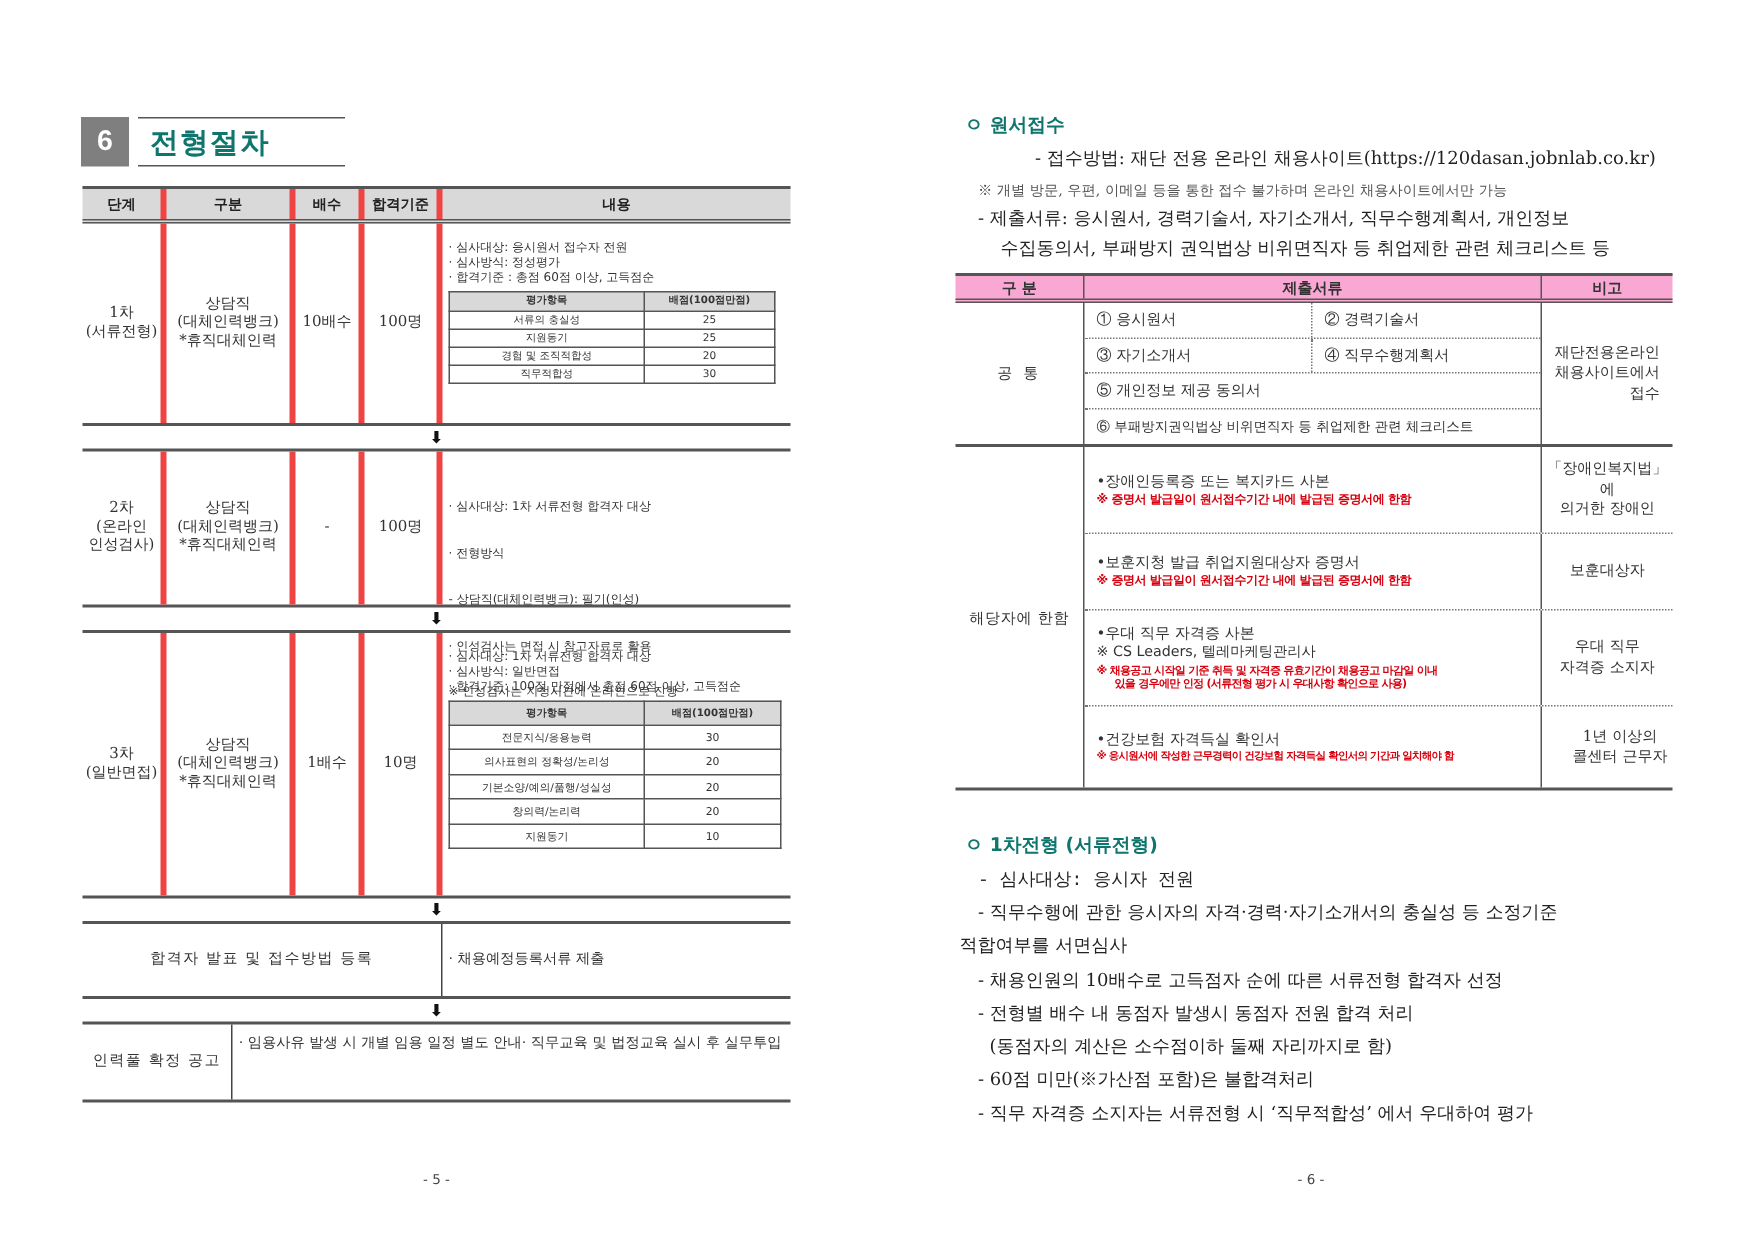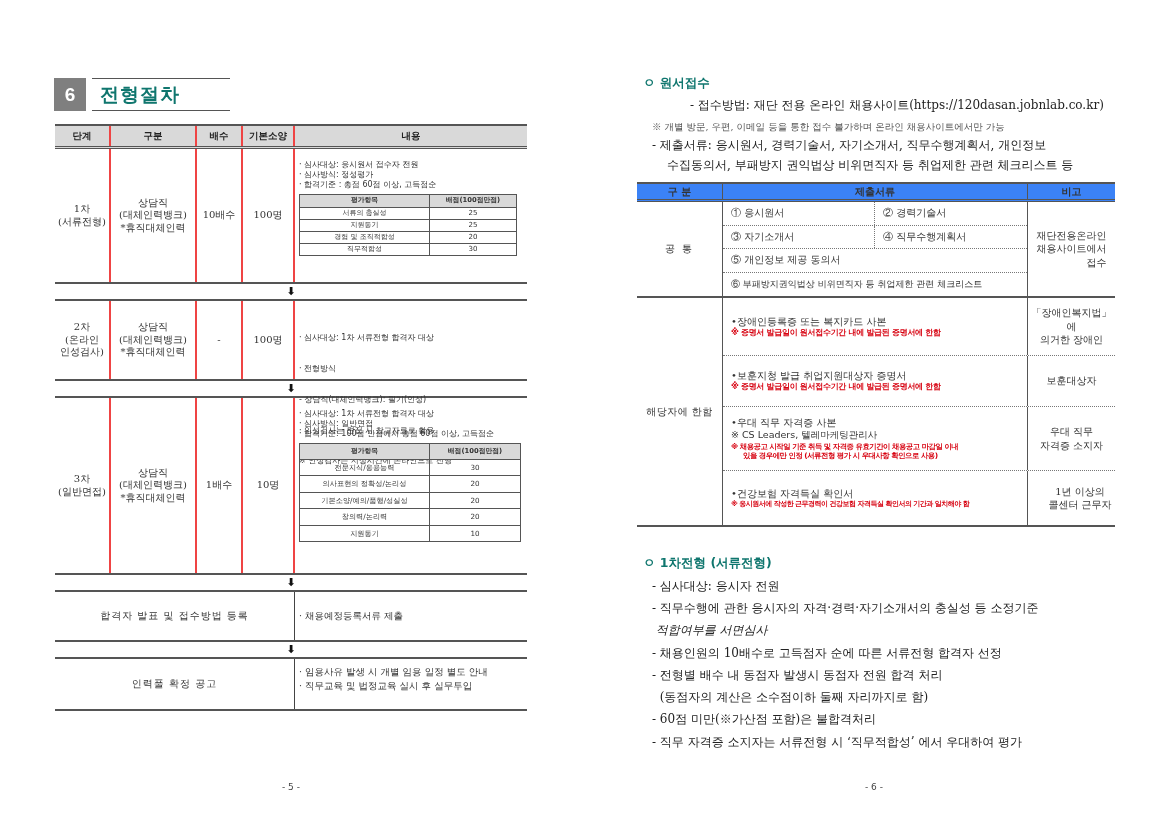--- a/index.html
+++ b/index.html
@@ -17,21 +17,21 @@
   .sec-head { position: absolute; left: 54px; top: 78px; height: 33px; width: 176px; display: flex; align-items: stretch; }
   .sec-num { width: 32px; height: 33px; background: #7f7f7f; color: #fff; font-weight: bold; font-size: 19px; font-family: "Liberation Sans", sans-serif; display: flex; align-items: center; justify-content: center; }
   .sec-title-wrap { position: relative; margin-left: 6px; flex: 1; border-top: 1px solid #555; border-bottom: 1px solid #555; display: flex; align-items: center; padding-left: 8px; }
   .sec-title { font-size: 19px; font-weight: bold; color: #0f766e; letter-spacing: 1px; }
 
   
   .ptable { position: absolute; left: 55px; top: 124px; width: 472px; font-size: 9.5px; }
   .prow { display: flex; position: relative; }
   .phead { background: #d9d9d9; border-top: 2px solid #555; border-bottom: 3px double #555; height: 25px; }
   .phead .c { display: flex; align-items: center; justify-content: center; font-weight: bold; font-size: 9.5px; color: #222; }
-  .c { border-right: 2px solid #ef4444; }
+  .c { border-right: 4px solid #ef4444; }
   .c:last-child { border-right: none; }
   .w1 { width: 56px; } .w2 { width: 86px; } .w3 { width: 46px; } .w4 { width: 52px; } .w5 { flex: 1; }
   .pstage { border-bottom: 2px solid #555; }
   .pstage .c.mid { display: flex; align-items: center; justify-content: center; text-align: center; line-height: 1.25; font-family: "DejaVu Serif", serif; font-size: 10px; color: #333; }
   .content { padding: 6px 6px 6px 4px; font-size: 8px; color: #333; line-height: 1.28; }
   .content .ln { white-space: nowrap; }
   .arrow { height: 17px; display: flex; align-items: center; justify-content: center; font-size: 11px; color: #111; border-bottom: 2px solid #555; font-weight: bold; }
 
   .itable { margin-top: 3px; width: 218px; border-collapse: collapse; font-size: 7px; color: #333; }
   .itable th { background: #d9d9d9; font-weight: bold; border: 1px solid #555; height: 13px; padding: 0 2px; font-size: 6.8px; }
@@ -44,21 +44,21 @@
   .wide .c.mid { font-family: "DejaVu Serif", serif; font-size: 10px; color: #333; display: flex; align-items: center; justify-content: center; }
   .wide .lbl { width: 240px; border-right: 1px solid #444; letter-spacing: 1px; }
 
   
   .bullet-h { position: absolute; font-weight: bold; font-size: 12.5px; color: #0f766e; font-family: "DejaVu Sans", sans-serif; }
   .r-line { position: absolute; font-family: "DejaVu Serif", serif; font-size: 12px; color: #222; white-space: nowrap; }
   .r-note { position: absolute; font-family: "DejaVu Serif", serif; font-size: 9.5px; color: #555; white-space: nowrap; }
 
   .dtable { position: absolute; left: 637px; top: 182px; width: 478px; font-family: "DejaVu Serif", serif; font-size: 10px; color: #333; }
   .drow { display: flex; }
-  .dhead { background: #3b82f6; border-top: 2px solid #555; border-bottom: 3px double #555; height: 20px; }
+  .dhead { background: #f9a8d4; border-top: 2px solid #555; border-bottom: 3px double #555; height: 20px; }
   .dhead > div { display: flex; align-items: center; justify-content: center; font-weight: bold; }
   .dc1 { width: 86px; border-right: 1px solid #555; }
   .dc2 { width: 305px; border-right: 1px solid #555; }
   .dc3 { flex: 1; }
   .dblock { display: flex; border-bottom: 2px solid #555; }
   .dblock .lab { width: 86px; border-right: 1px solid #555; display: flex; align-items: center; justify-content: center; letter-spacing: 2px; }
   .dblock .docs { width: 305px; border-right: 1px solid #555; }
   .dblock .note { flex: 1; display: flex; align-items: center; justify-content: center; text-align: right; line-height: 1.35; font-size: 10px; }
   .dline { display: flex; height: 23.5px; border-bottom: 1px dotted #777; }
   .dline:last-child { border-bottom: none; }
@@ -85,21 +85,21 @@
     <div class="sec-title-wrap">
       <span class="sec-title">전형절차</span>
     </div>
   </div>
 
   <div class="ptable">
     <div class="prow phead">
       <div class="c w1">단계</div>
       <div class="c w2">구분</div>
       <div class="c w3">배수</div>
-      <div class="c w4">기본소양</div>
+      <div class="c w4">합격기준</div>
       <div class="c w5">내용</div>
     </div>
 
     <div class="prow pstage" style="height:135px;">
       <div class="c w1 mid">
         <div>
             <div>1차</div>
             <div>(서류전형)</div>
           </div>
       </div>
@@ -137,21 +137,21 @@
           <tr>
                 <td>직무적합성</td>
                 <td>30</td>
               </tr>
         </tbody>
           </table>
       </div>
     </div>
     <div class="arrow">⬇</div>
 
-    <div class="prow pstage" style="height:80px;">
+    <div class="prow pstage" style="height:104px;">
       <div class="c w1 mid">
         <div>
             <div>2차</div>
             <div>(온라인</div>
             <div>인성검사)</div>
           </div>
       </div>
       <div class="c w2 mid">
         <div>
             <div>상담직</div>
@@ -226,21 +226,21 @@
     <div class="prow pstage wide" style="height:50px;">
       <div class="c lbl mid">합격자 발표 및 접수방법 등록</div>
       <div class="c w5 content" style="display:flex;align-items:center;font-family:'DejaVu Serif',serif;font-size:9.5px;">
         <div class="ln">· 채용예정등록서류 제출</div>
       </div>
     </div>
     <div class="arrow">⬇</div>
 
     <div class="prow pstage wide" style="height:52px;">
       <div class="c lbl mid">인력풀 확정 공고</div>
-      <div class="c w5 content" style="display:flex;flex-direction:column;justify-content:flex-start;font-family:'DejaVu Serif',serif;font-size:9.5px;line-height:1.45;">
+      <div class="c w5 content" style="display:flex;flex-direction:row;justify-content:flex-end;font-family:'DejaVu Serif',serif;font-size:9.5px;line-height:1.45;">
         <div class="ln">· 임용사유 발생 시 개별 임용 일정 별도 안내</div>
         <div class="ln">· 직무교육 및 법정교육 실시 후 실무투입</div>
       </div>
     </div>
   </div>
 
   <div class="page-num">- 5 -</div>
 </div>
 
 <div class="page page-right"></div>
@@ -331,22 +331,22 @@
             <div>1년 이상의</div>
             <div>콜센터 근무자</div>
           </div>
         </div>
       </div>
     </div>
   </div>
 </div>
 
 <div class="bullet-h" style="left:643px; top:555px;">ㅇ 1차전형 (서류전형)</div>
-<div class="r-line" style="left:652px; top:578px;">- 심사대상: 응시자 전원</div>
+<div class="r-line" style="left:652px; top:578px;font-family:Liberation Mono, monospace;">- 심사대상: 응시자 전원</div>
 <div class="r-line" style="left:652px; top:600px;">- 직무수행에 관한 응시자의 자격·경력·자기소개서의 충실성 등 소정기준</div>
-<div class="r-line" style="left:648px; top:622px; white-space:pre;font-style:italic;">  적합여부를 서면심사</div>
+<div class="r-line" style="left:632px; top:622px; white-space:pre;">  적합여부를 서면심사</div>
 <div class="r-line" style="left:652px; top:645px;">- 채용인원의 10배수로 고득점자 순에 따른 서류전형 합격자 선정</div>
 <div class="r-line" style="left:652px; top:667px;">- 전형별 배수 내 동점자 발생시 동점자 전원 합격 처리</div>
 <div class="r-line" style="left:652px; top:689px; white-space:pre;">  (동점자의 계산은 소수점이하 둘째 자리까지로 함)</div>
 <div class="r-line" style="left:652px; top:711px;">- 60점 미만(※가산점 포함)은 불합격처리</div>
 <div class="r-line" style="left:652px; top:734px;">- 직무 자격증 소지자는 서류전형 시 ‘직무적합성’ 에서 우대하여 평가</div>
 
 <div class="page-num" style="left:865px;">- 6 -</div>
 
 </body></html>

